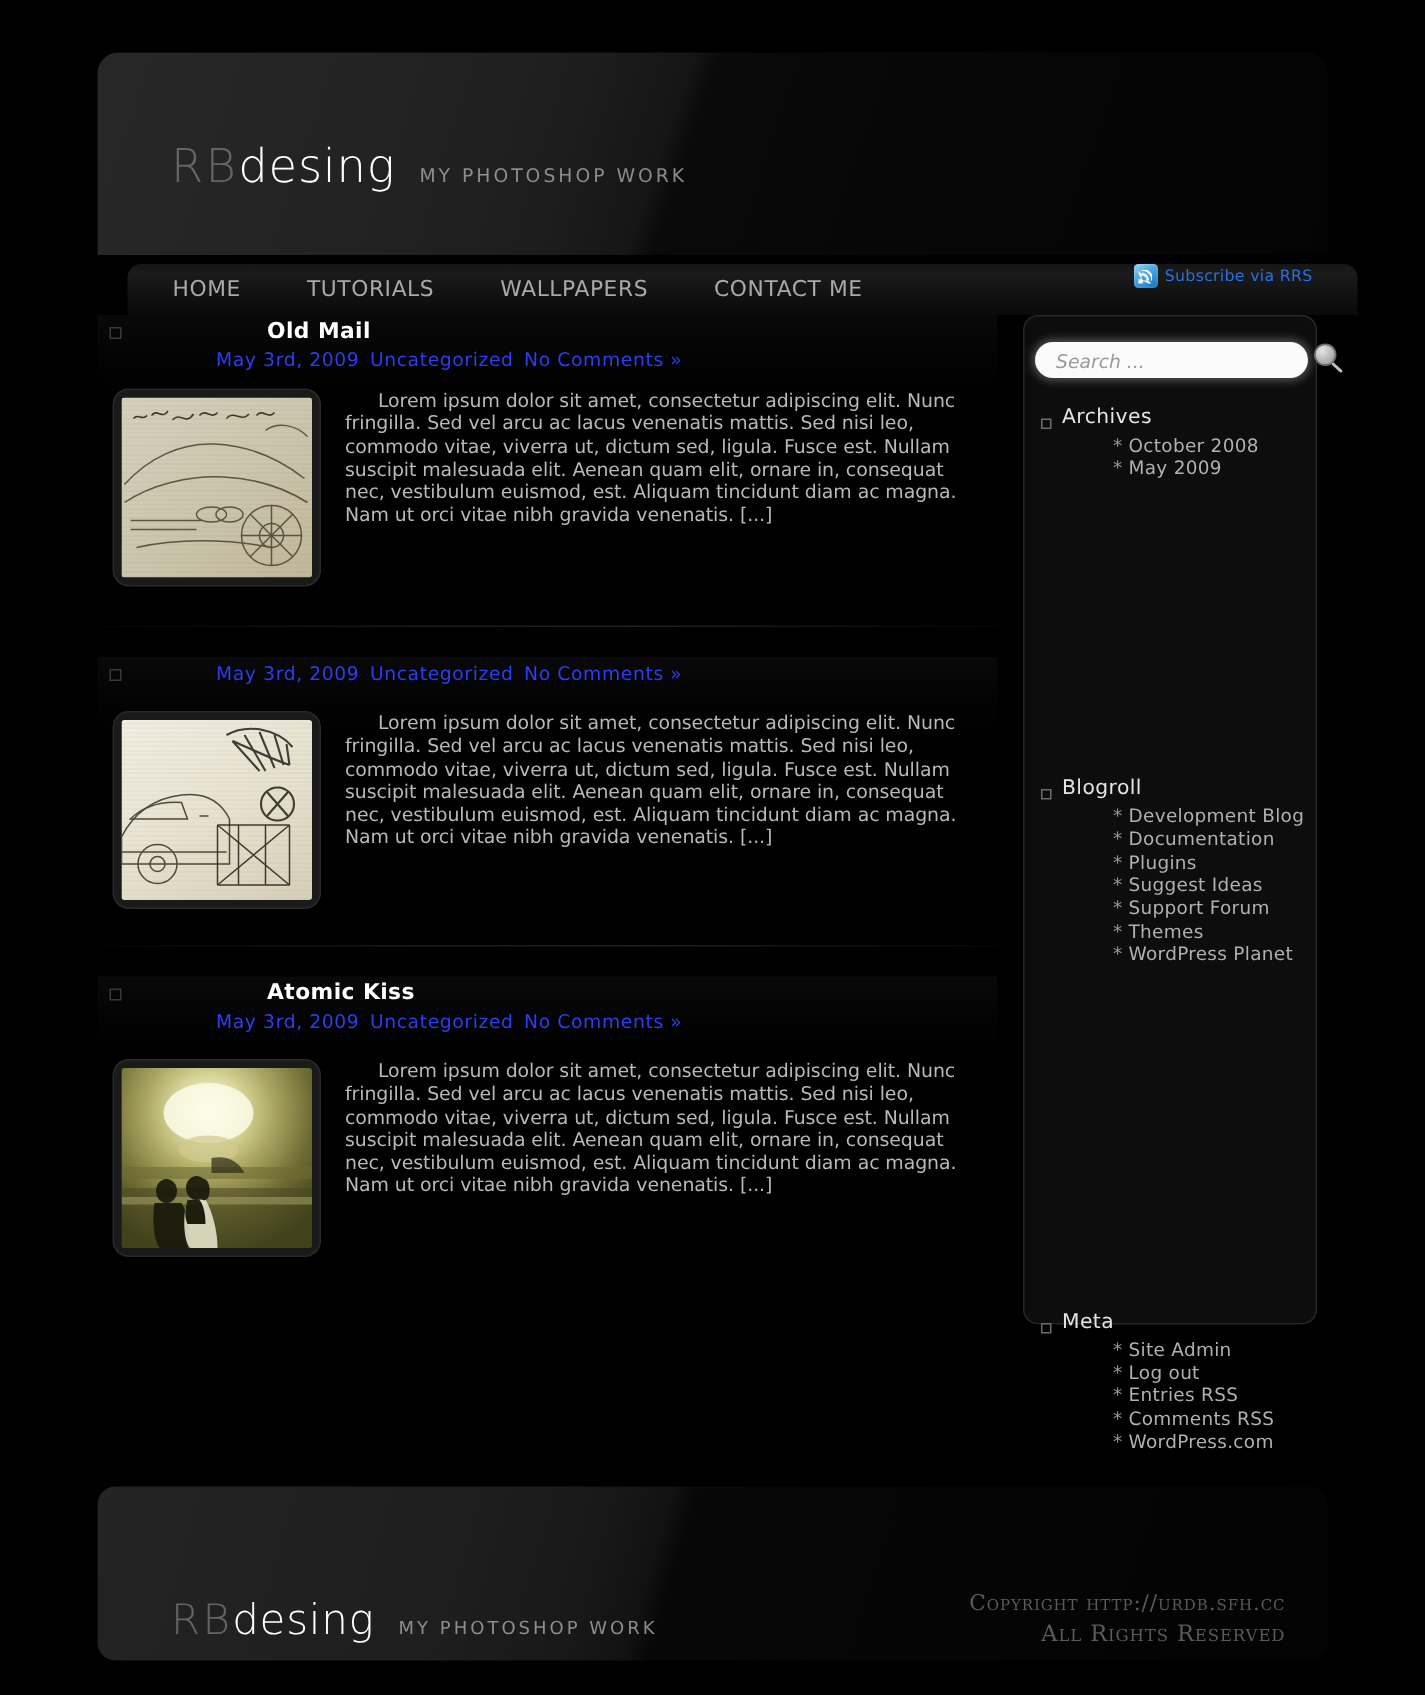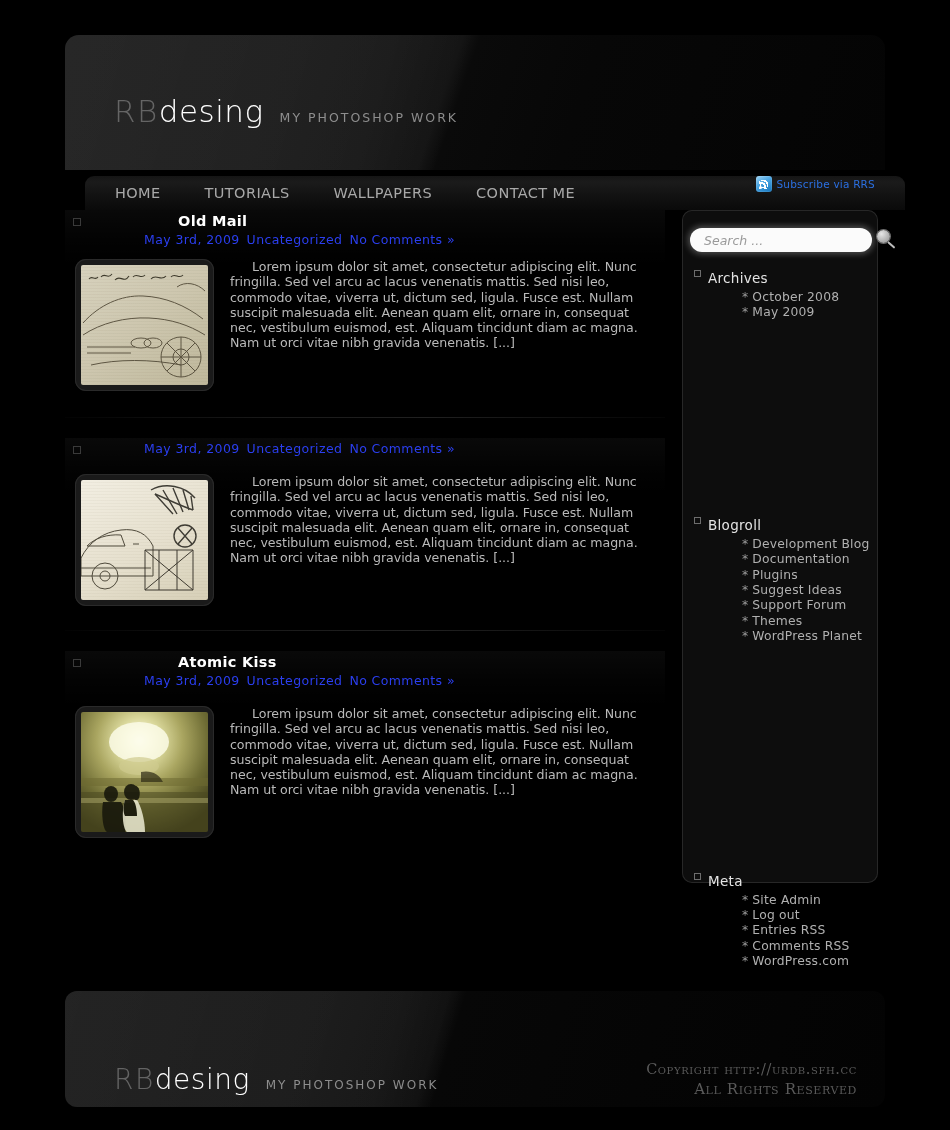--- a/index.html
+++ b/index.html
@@ -321,21 +321,21 @@
     width: 9px; height: 2px;
     background: #bdbdbd;
     transform: rotate(42deg);
     transform-origin: 0 50%;
     border-radius: 1px;
   }
 
   .widget { margin-top: 14px; padding-left: 12px; }
   .widget-title {
     display: flex;
-    align-items: flex-start;
+    align-items: flex-end;
     gap: 7px;
     font-family: "DejaVu Sans", sans-serif;
     font-size: 13.5px;
     color: #e4e4e4;
     letter-spacing: 0.3px;
   }
   .widget-bullet {
     width: 7px; height: 7px;
     border: 1px solid #6d6d6d;
     flex: none;

